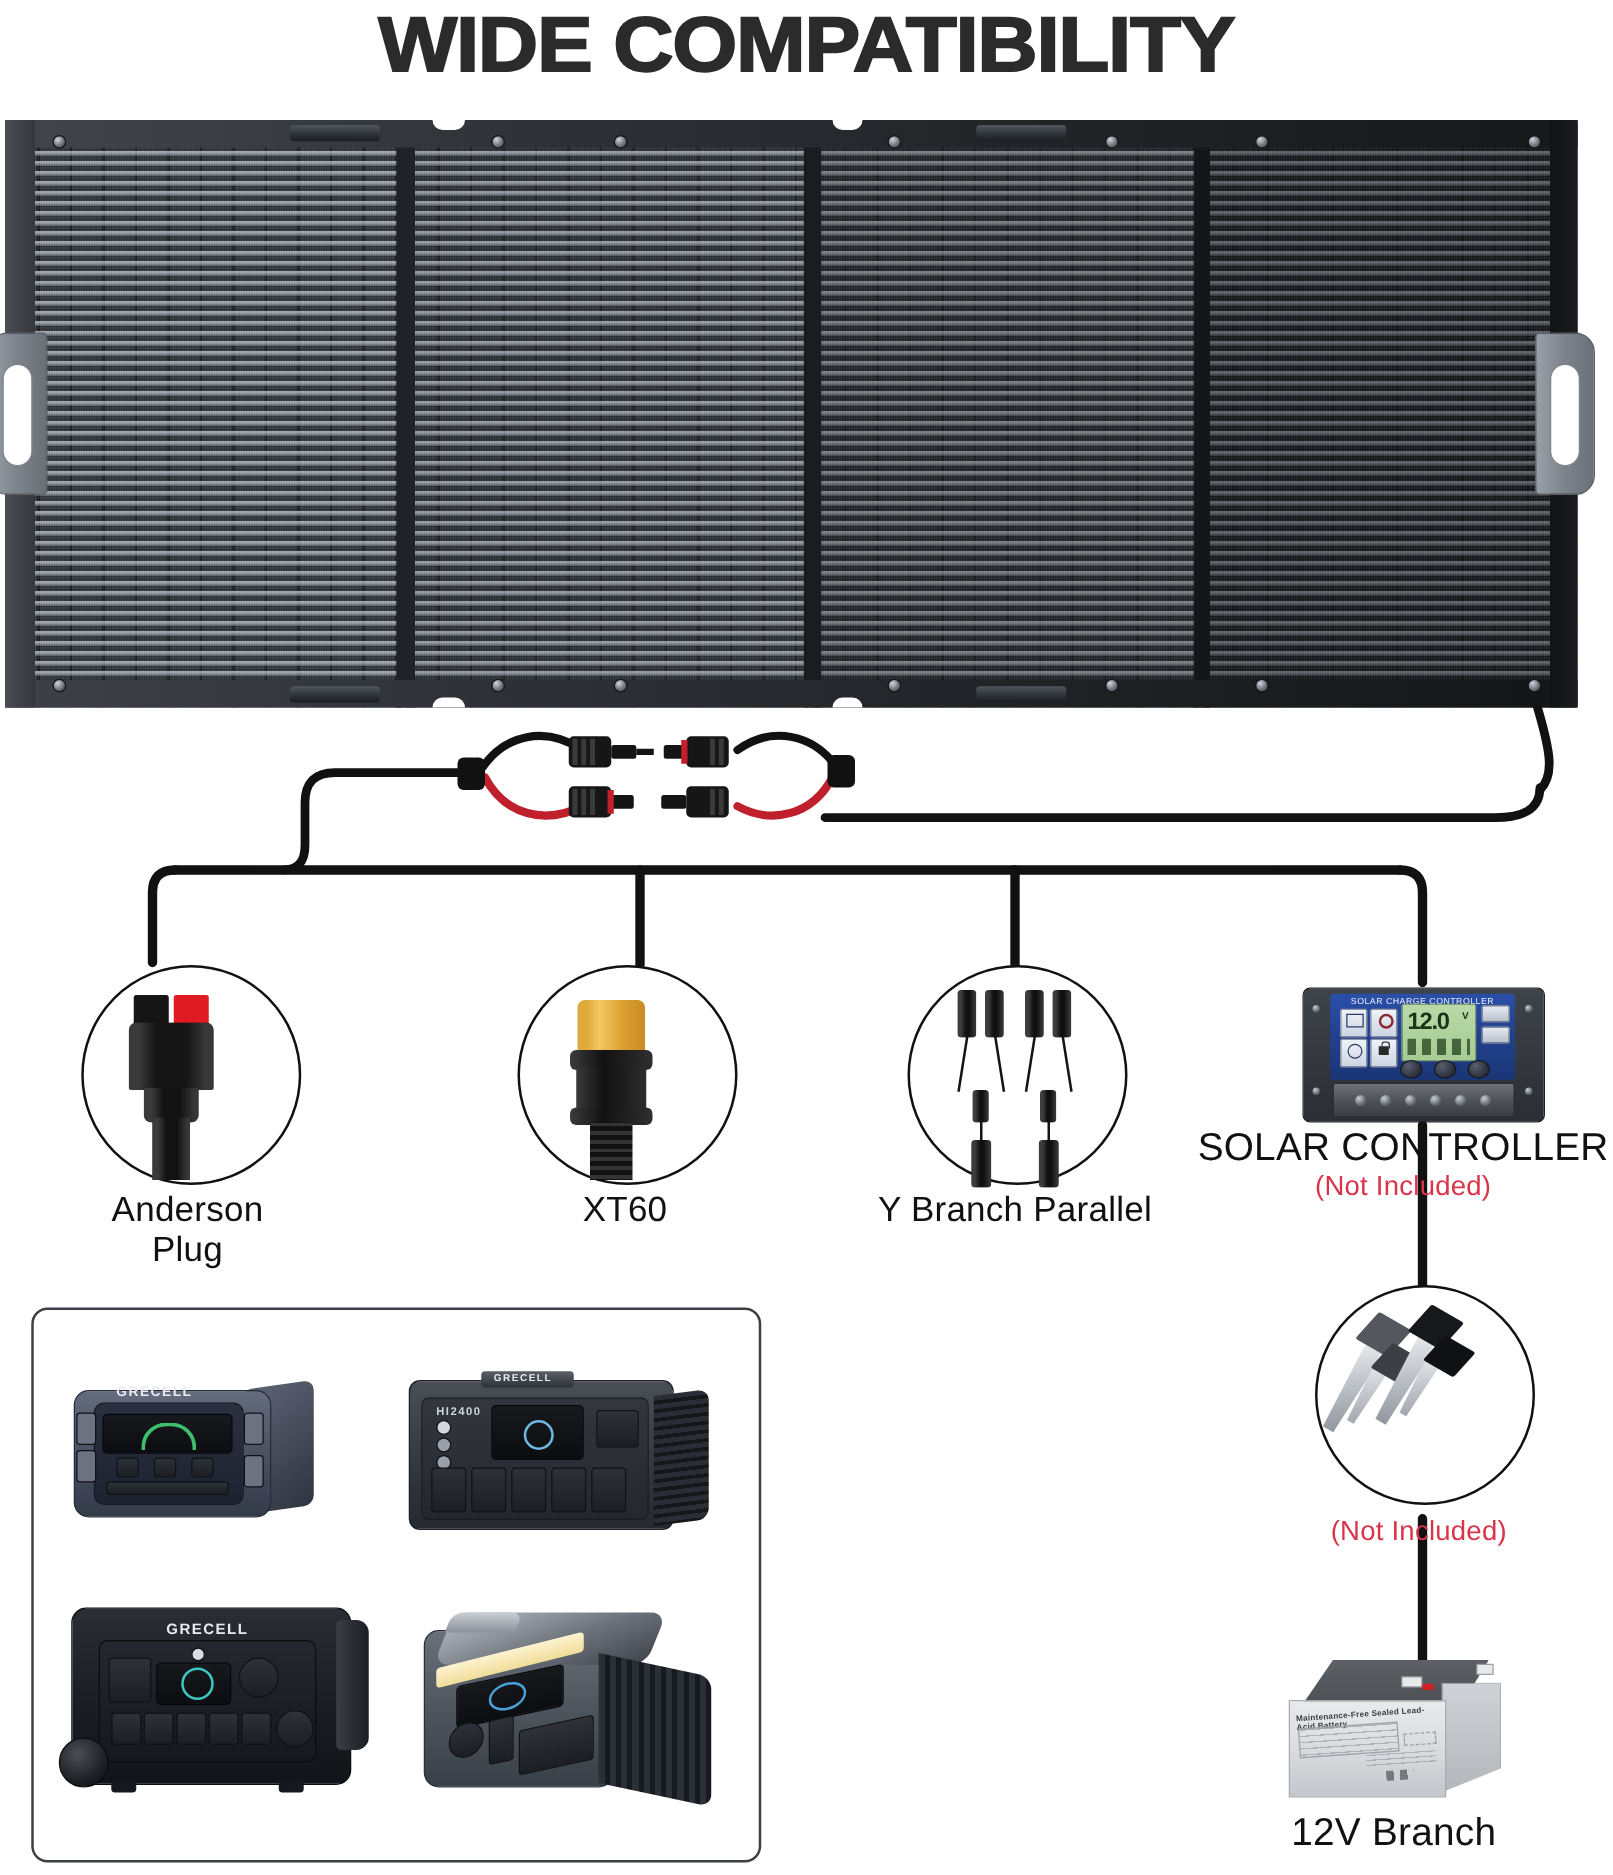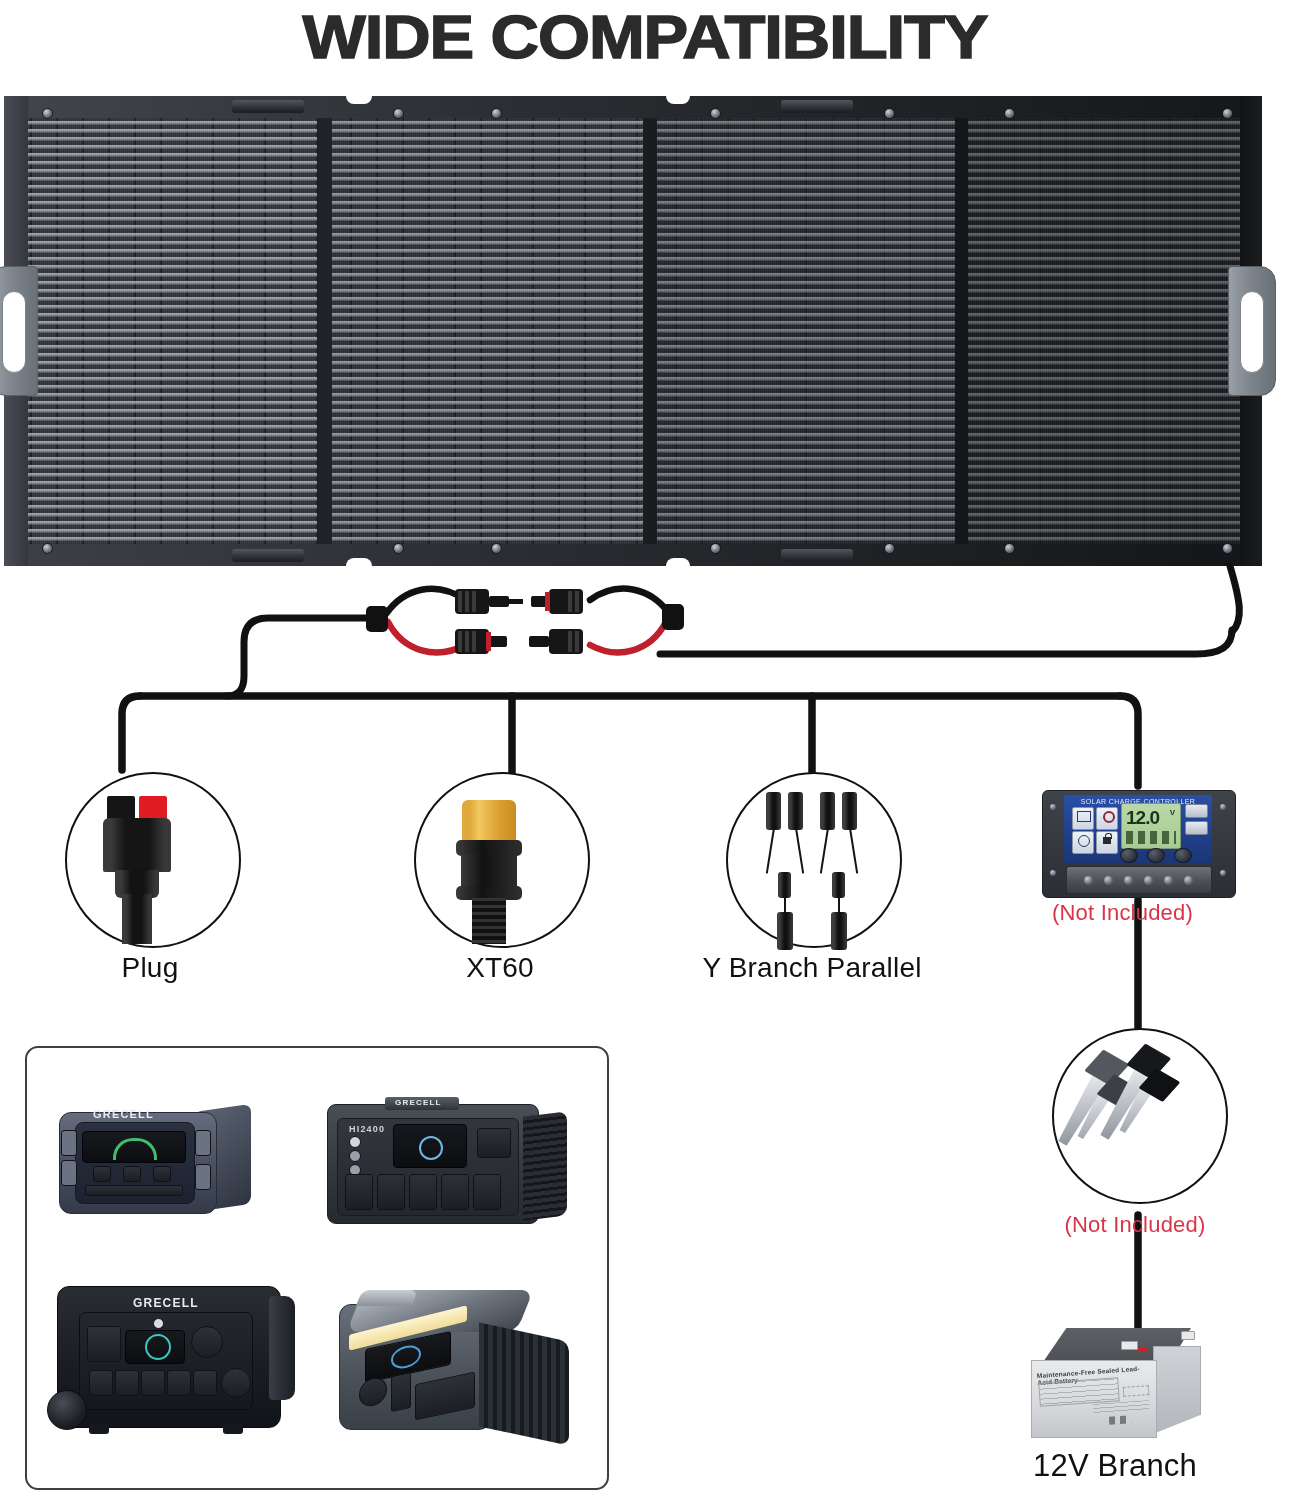--- a/index.html
+++ b/index.html
@@ -365,20 +365,21 @@
 </svg>
 
 <div class="cbubble" style="left:65px; top:772px; width:172px; height:172px;">
   <div class="and-tab" style="left:40px; top:22px; width:28px; height:32px; background:#151515;"></div>
   <div class="and-tab" style="left:72px; top:22px; width:28px; height:32px; background:#e11b22;"></div>
   <div class="and-body" style="left:36px; top:44px; width:68px; height:54px;"></div>
   <div class="and-neck" style="left:48px; top:96px; width:44px; height:28px; border-radius:0 0 6px 6px;"></div>
   <div class="and-neck" style="left:55px; top:120px; width:30px; height:50px;"></div>
 </div>
 <div class="clabel" style="left:30px; top:952px; width:240px;">
+  <div>Anderson</div>
   <div>Plug</div>
 </div>
 
 <div class="cbubble" style="left:414px; top:772px; width:172px; height:172px;">
   <div class="xt-top" style="left:46px; top:26px; width:54px; height:44px;"></div>
   <div class="xt-ring" style="left:40px; top:66px; width:66px; height:16px;"></div>
   <div class="xt-neck" style="left:45px; top:80px; width:56px; height:36px; border-radius:3px;"></div>
   <div class="xt-ring" style="left:40px; top:112px; width:66px; height:14px;"></div>
   <div class="xt-neck" style="left:56px; top:124px; width:34px; height:46px;
               background-image:repeating-linear-gradient(to bottom,#333 0 3px,#111 3px 7px);"></div>
@@ -451,20 +452,21 @@
 
   <div class="sc-term" style="left:24px; top:76px; width:144px; height:26px;"></div>
   <div class="sc-screw" style="left:42px;  top:86px; width:9px; height:9px;"></div>
   <div class="sc-screw" style="left:62px;  top:86px; width:9px; height:9px;"></div>
   <div class="sc-screw" style="left:82px;  top:86px; width:9px; height:9px;"></div>
   <div class="sc-screw" style="left:102px; top:86px; width:9px; height:9px;"></div>
   <div class="sc-screw" style="left:122px; top:86px; width:9px; height:9px;"></div>
   <div class="sc-screw" style="left:142px; top:86px; width:9px; height:9px;"></div>
 </div>
 <div class="clabel" style="left:955px; top:900px; width:335px; font-size:31px;">
+  <div>SOLAR CONTROLLER</div>
   <div class="sublabel">(Not Included)</div>
 </div>
 
 <div class="cbubble" style="left:1052px; top:1028px; width:172px; height:172px;">
 
   <div style="position:absolute; left:24px; top:24px; width:92px; height:104px; transform:rotate(30deg); transform-origin:30% 20%;">
     <div class="clip-jaw" style="left:16px; top:18px; width:17px; height:84px;
          clip-path: polygon(0 0, 100% 0, 78% 100%, 22% 100%); position:absolute;"></div>
     <div class="clip-jaw" style="left:30px; top:28px; width:14px; height:60px;
          clip-path: polygon(0 0, 100% 0, 72% 100%, 28% 100%); position:absolute; opacity:.85;"></div>

